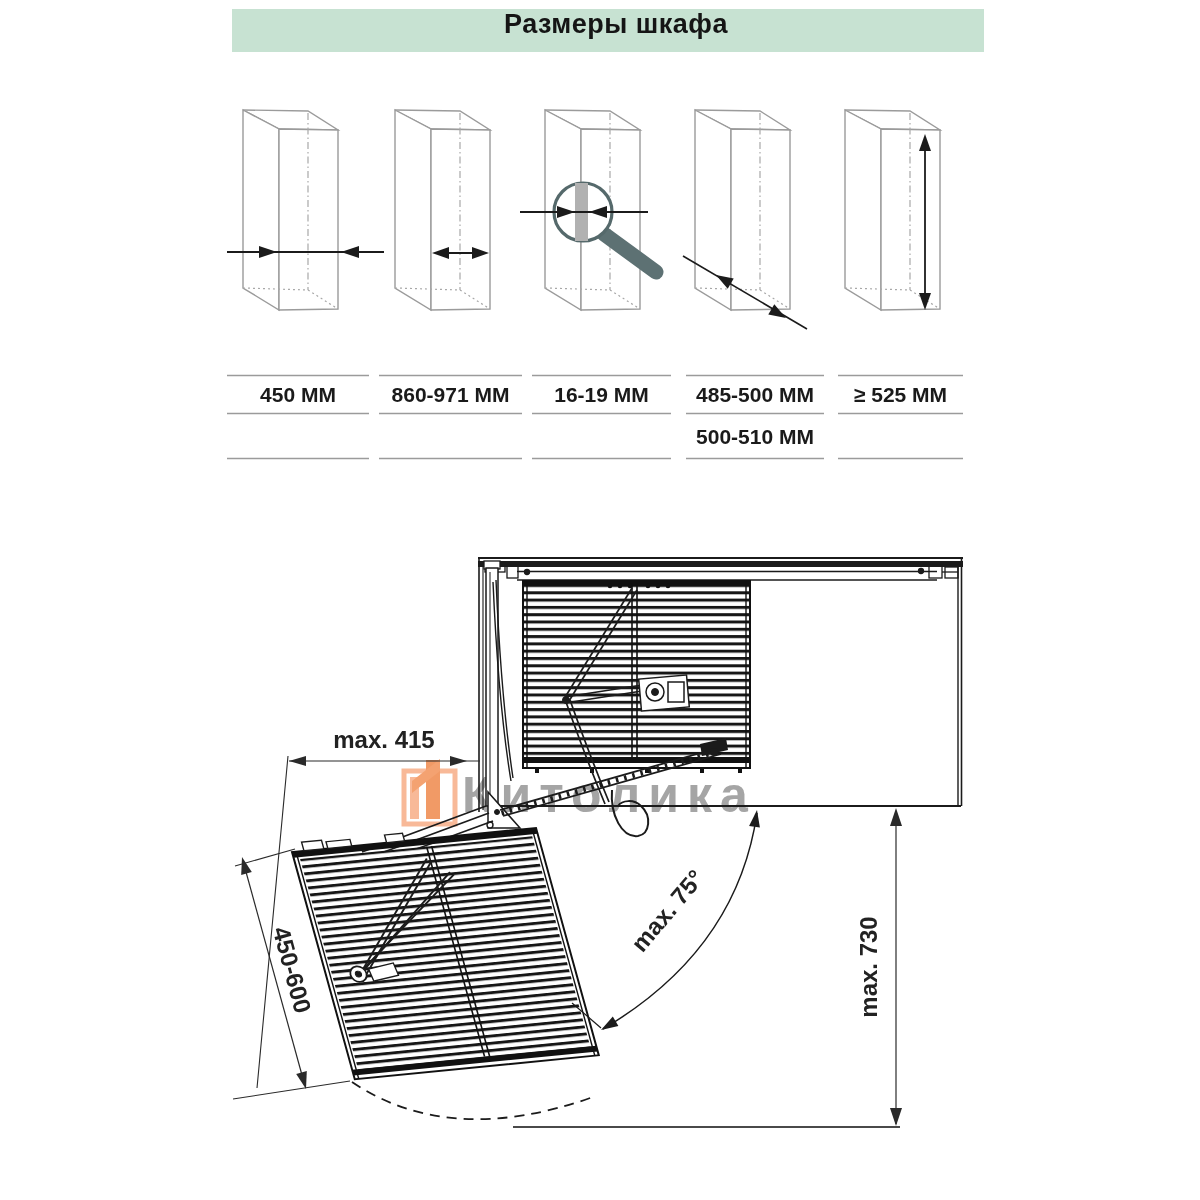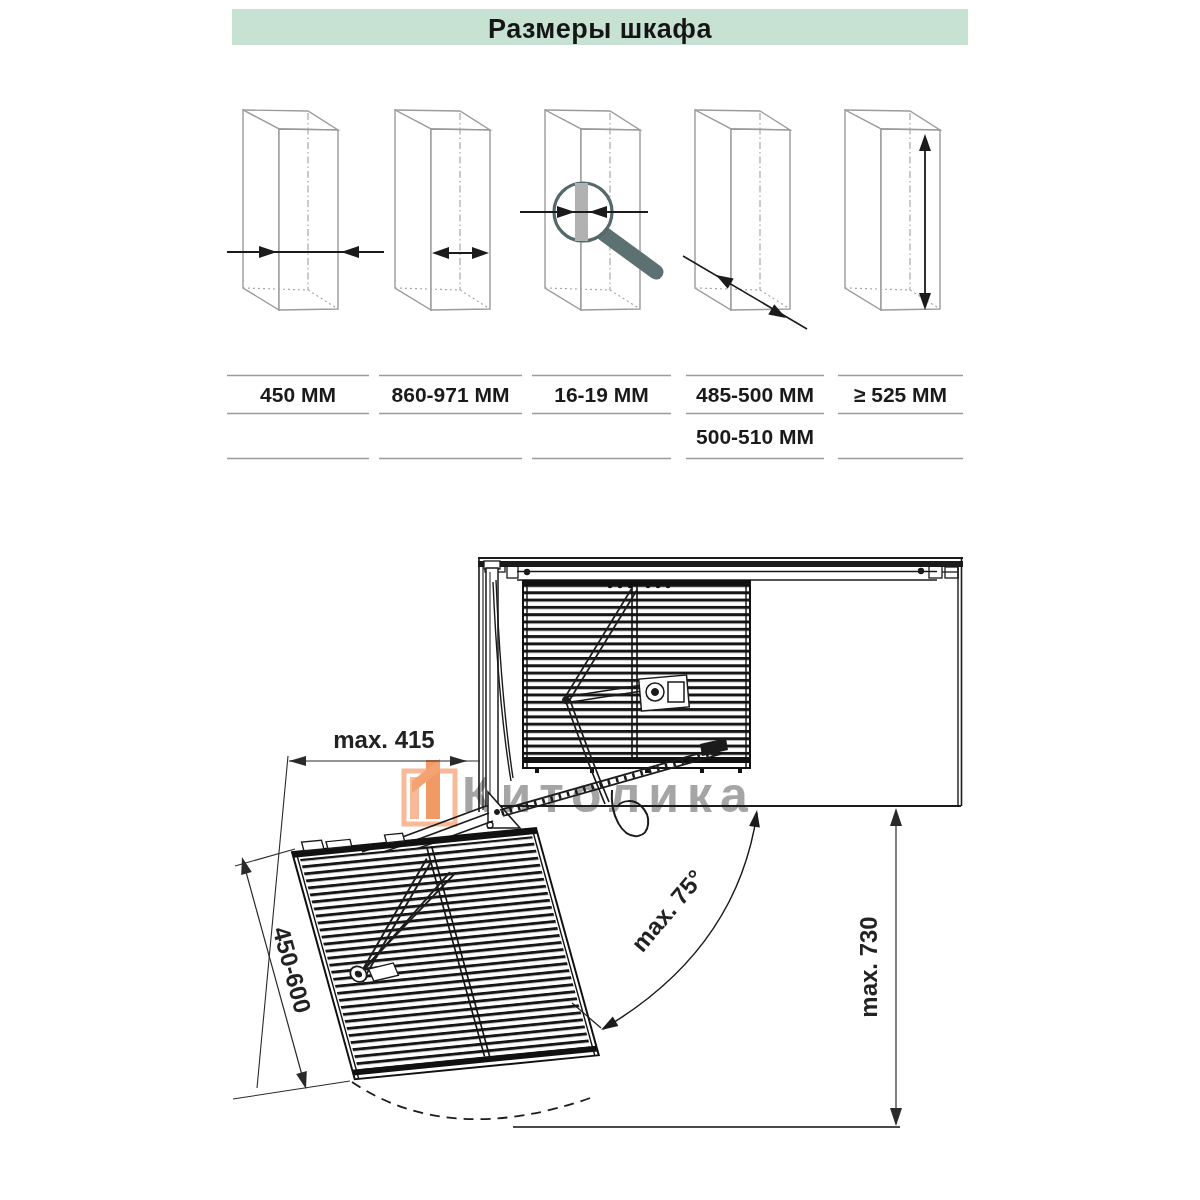--- a/index.html
+++ b/index.html
@@ -1,19 +1,19 @@
 <!DOCTYPE html>
 <html><head>
 <meta charset="utf-8">
 <style>
   html,body{margin:0;padding:0;background:#fff;}
   #stage{position:relative;width:1200px;height:1200px;background:#ffffff;overflow:hidden;
          font-family:"Liberation Sans", sans-serif;}
-  #header-bar{position:absolute;left:232px;top:9px;width:736px;height:36px;
-              display:flex;align-items:flex-end;justify-content:center;}
+  #header-bar{position:absolute;left:232px;top:9px;width:736px;height:43px;
+              display:flex;align-items:flex-start;justify-content:center;padding-left:16px;}
   #header-bar span{font-size:27px;font-weight:bold;color:#151515;letter-spacing:0.5px;}
   svg{position:absolute;left:0;top:0;}
   text{font-family:"Liberation Sans", sans-serif;}
   .tbl-txt{font-size:21px;font-weight:bold;fill:#1a1a1a;}
   .dim-txt{font-size:24px;font-weight:bold;fill:#222;}
   .wm-txt{font-size:50px;font-weight:bold;fill:#8f8f8f;opacity:0.8;letter-spacing:8px;}
 </style>
 </head>
 <body>
 

